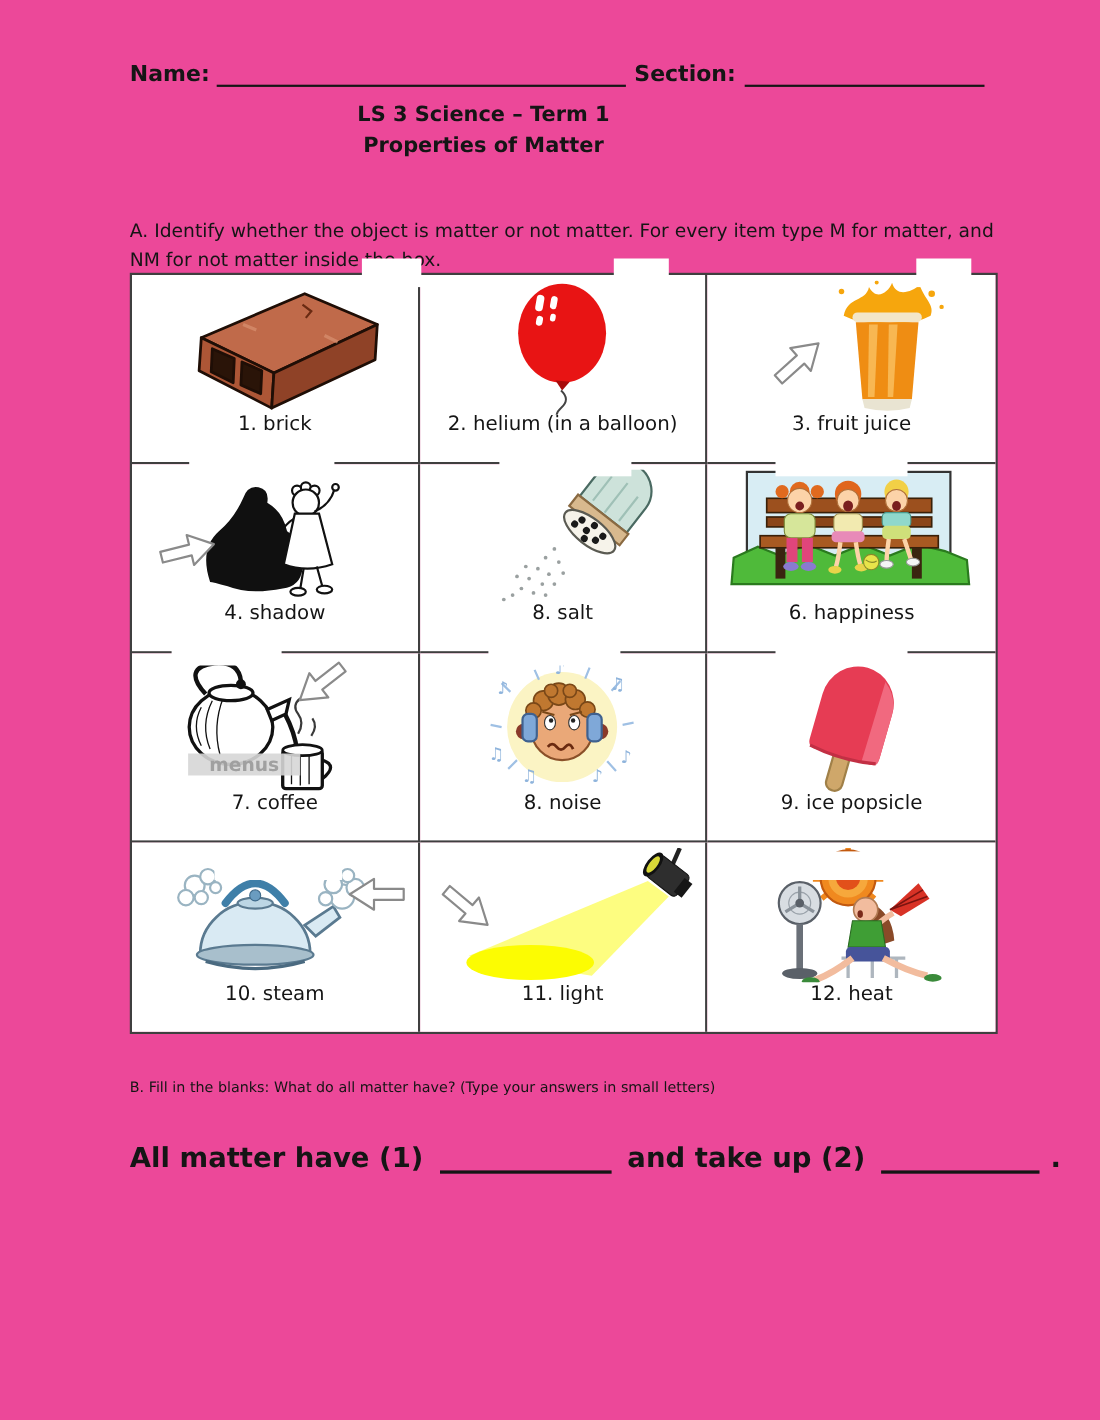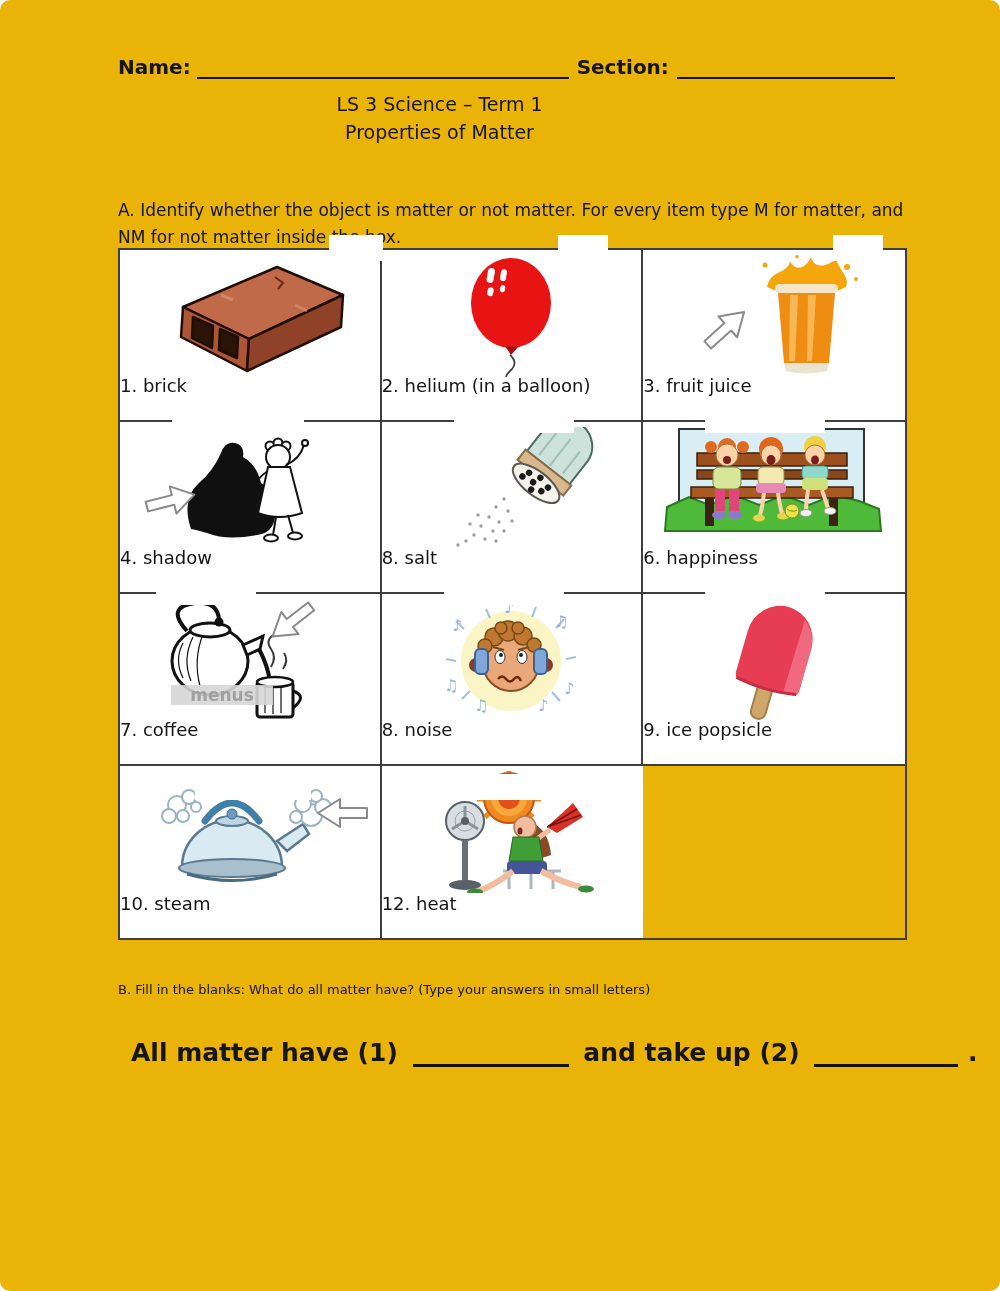--- a/index.html
+++ b/index.html
@@ -1,41 +1,41 @@
 <!DOCTYPE html>
 <html><head>
 <meta charset="utf-8">
 <style>
   html,body{margin:0;padding:0;background:#fff;}
-  .page{position:relative;width:1000px;height:1291px;background:#eab308;
-        font-family:"DejaVu Sans",sans-serif;color:#151515;overflow:hidden;border-radius:10px;}
+  .page{position:relative;width:1000px;height:1291px;background:#ec4899;
+        font-family:"DejaVu Sans",sans-serif;color:#151515;overflow:hidden;}
   
   .hdr{position:absolute;left:118px;top:55px;width:790px;font-size:20px;font-weight:600;}
   .ul{display:inline-block;border-bottom:2.2px solid #151515;height:20px;vertical-align:bottom;}
   .ul-name{width:372px;margin:0 8px 0 6px;}
   .ul-sec{width:218px;margin-left:8px;}
   .titles{position:absolute;left:0;top:90px;width:879px;text-align:center;
-          font-size:19px;font-weight:400;line-height:28px;}
+          font-size:19px;font-weight:700;line-height:28px;}
   
   .instrA{position:absolute;left:118px;top:197px;width:812px;font-size:17px;line-height:27px;}
   .grid{position:absolute;left:118px;top:248px;width:789px;height:692px;
         border:2px solid #3f3f3f;display:grid;box-sizing:border-box;
         grid-template-columns:1fr 1fr 1fr;grid-template-rows:1fr 1fr 1fr 1fr;}
   .cell{position:relative;border-right:2px solid #3f3f3f;border-bottom:2px solid #3f3f3f;background:#fff;}
   .cell.lastcol{border-right:none;}
   .cell.lastrow{border-bottom:none;padding-left:22px;}
   .art{position:absolute;left:0;right:0;top:5px;height:122px;display:flex;justify-content:center;}
-  .cap{position:absolute;left:0;right:0;bottom:24px;font-size:18px;}
+  .cap{position:absolute;left:0;right:0;bottom:24px;text-align:center;font-size:18px;}
   .abox{position:absolute;height:26px;background:#ffffff;border:none;outline:none;z-index:6;
         font-family:inherit;font-size:16px;text-align:center;padding:0 3px;}
   .straddle{top:-15px;}
   .inside{top:8px;}
   
   .instrB{position:absolute;left:118px;top:982px;width:830px;font-size:13px;}
-  .fillB{position:absolute;left:131px;top:1032px;width:870px;font-size:25px;font-weight:600;}
+  .fillB{position:absolute;left:118px;top:1032px;width:870px;font-size:25px;font-weight:600;}
   .blank{border:none;outline:none;border-bottom:3px solid #151515;background:transparent;
          height:30px;font-family:inherit;font-size:23px;vertical-align:bottom;margin:0 6px;}
   .b1{width:152px;} .b2{width:140px;margin-right:1px;}
   svg text{font-family:"DejaVu Sans",sans-serif;}
 </style>
 </head>
 <body>
 
 <div class="page">
 
@@ -334,20 +334,40 @@
               <circle cx="82" cy="16" r="4.5"></circle>
           </g>
           <g transform="translate(242,58) rotate(180)">
             <path d="M0,11 L27,11 L27,2 L49,16 L27,30 L27,21 L0,21 Z" fill="#fff" stroke="#8a8a8a" stroke-width="2" stroke-linejoin="round"></path>
           </g>
         </svg>
       </div>
       <div class="cap">10. steam</div>
     </div>
 
+    <div class="cell lastrow">
+      <input class="abox inside" style="left: 75px; width: 110px;" maxlength="2">
+      <div class="art">
+        <svg width="250" height="122" viewBox="0 0 250 122">
+          <polygon points="203,30 222,44 152,116 40,98" fill="#fcfc60" opacity="0.8"></polygon>
+          <ellipse cx="96" cy="104" rx="58" ry="16" fill="#fcfc02"></ellipse>
+          <path d="M232,0 l-7,16" stroke="#222" stroke-width="4"></path>
+          <g transform="rotate(38 222 26)">
+            <rect x="204" y="14" width="34" height="24" rx="4" fill="#2e2e2e" stroke="#111"></rect>
+            <rect x="234" y="18" width="9" height="16" fill="#161616"></rect>
+            <ellipse cx="204" cy="26" rx="6" ry="13" fill="#111"></ellipse>
+            <ellipse cx="204" cy="26" rx="3.5" ry="9" fill="#d8d838"></ellipse>
+          </g>
+          <g transform="translate(30,26) rotate(40)">
+            <path d="M0,11 L27,11 L27,2 L49,16 L27,30 L27,21 L0,21 Z" fill="#fff" stroke="#8a8a8a" stroke-width="2" stroke-linejoin="round"></path>
+          </g>
+        </svg>
+      </div>
+      <div class="cap">11. light</div>
+    </div>
 
     <div class="cell lastcol lastrow">
       <input class="abox inside" style="left: 75px; width: 110px;" maxlength="2">
       <div class="art">
         <svg width="250" height="122" viewBox="0 0 250 122">
           <g stroke="#f0891f" stroke-width="5">
             <path d="M122,0 v6 M96,8 l5,6 M148,8 l-5,6 M90,28 h7 M154,28 h-7 M98,46 l6,-5 M146,46 l-6,-5"></path>
           </g>
           <circle cx="122" cy="27" r="25" fill="#f0891f" stroke="#c2590f" stroke-width="2"></circle>
           <circle cx="122" cy="27" r="18" fill="#f6a83c"></circle>

